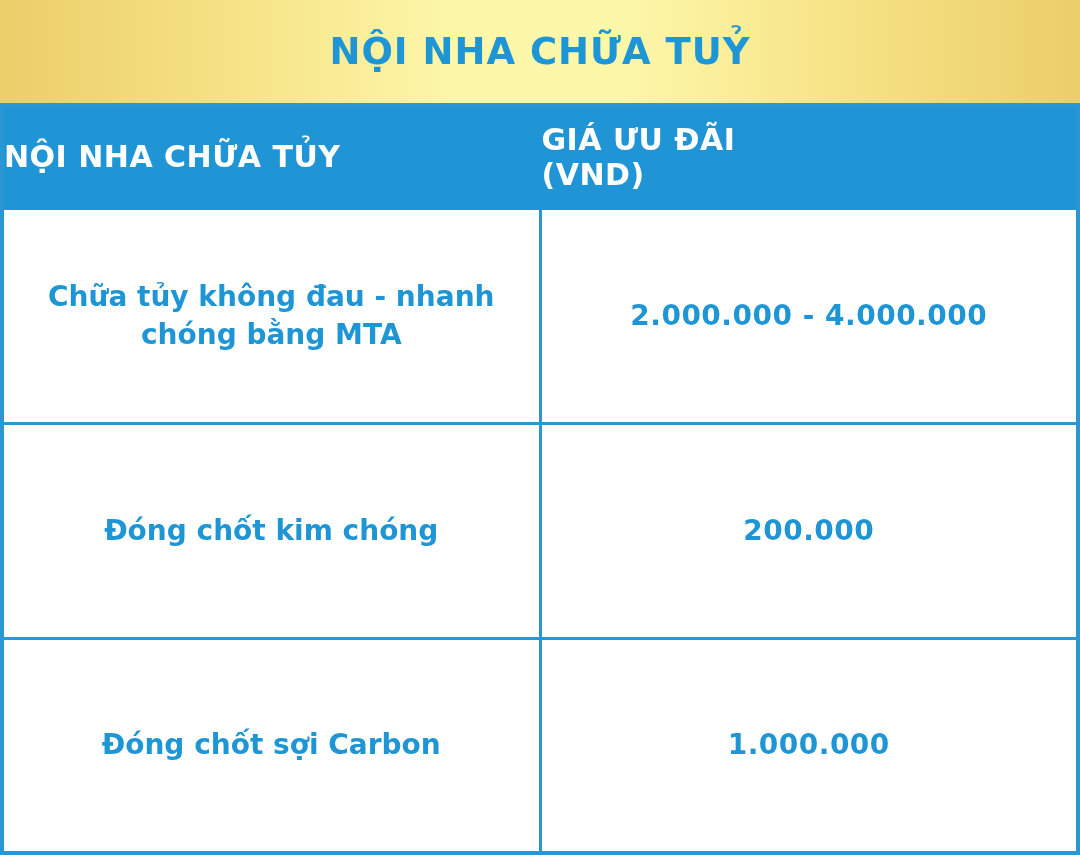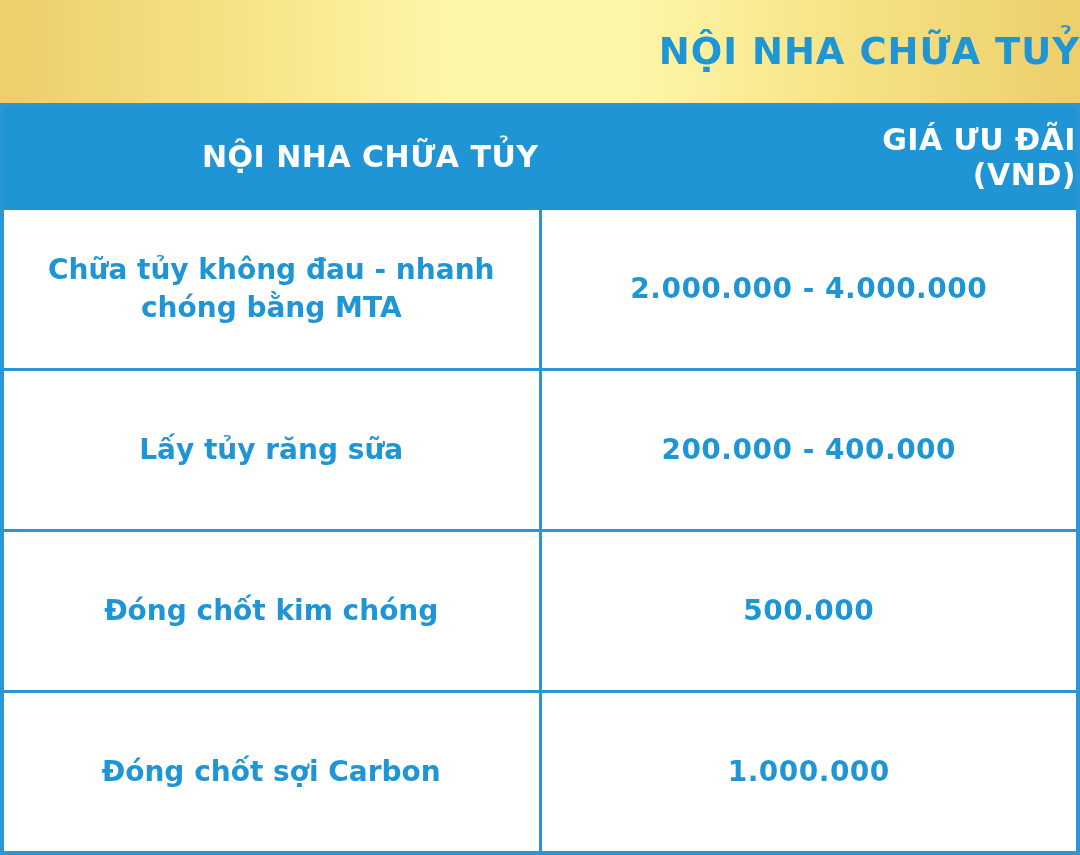--- a/index.html
+++ b/index.html
@@ -13,21 +13,21 @@
   html,body{width:1080px;height:855px;}
   body{
     font-family:"DejaVu Sans","Liberation Sans",sans-serif;
     background:#ffffff;
     overflow:hidden;
   }
   .page{width:1080px;height:855px;display:flex;flex-direction:column;}
   .banner{
     height:103px;
     flex:0 0 103px;
-    display:flex;align-items:center;justify-content:flex-end;
+    display:flex;align-items:center;justify-content:center;
     background:linear-gradient(90deg,
       var(--gold-edge) 0%,
       #f5e183 20%,
       var(--gold-center) 42%,
       var(--gold-center) 58%,
       #f5e183 80%,
       var(--gold-edge) 100%);
   }
   .banner-title{
     color:var(--accent-blue);
@@ -42,21 +42,21 @@
     border-collapse:collapse;
     table-layout:fixed;
     border:4px solid var(--border-blue);
   }
   .price-table th{
     background:var(--header-bg);
     border:3px solid var(--header-bg);
     color:#ffffff;
     font-size:30px;
     font-weight:bold;
-    text-align:right;
+    text-align:left;
     vertical-align:middle;
     height:103px;
     letter-spacing:0.5px;
   }
   .price-table td{
     border:3px solid var(--border-blue);
     color:var(--accent-blue);
     font-size:28px;
     font-weight:bold;
     text-align:center;
@@ -90,26 +90,22 @@
           <span class="price-header-sub">(VND)</span>
         </th>
       </tr>
     </thead>
     <tbody>
       <tr>
         <td class="service-cell">Chữa tủy không đau - nhanh chóng bằng MTA</td>
         <td class="price-cell">2.000.000 - 4.000.000</td>
       </tr>
       <tr>
-        <td class="service-cell">Lấy tủy răng sữa</td>
-        <td class="price-cell">200.000 - 400.000</td>
-      </tr>
-      <tr>
         <td class="service-cell">Đóng chốt kim chóng</td>
-        <td class="price-cell">500.000</td>
+        <td class="price-cell">200.000</td>
       </tr>
       <tr>
         <td class="service-cell">Đóng chốt sợi Carbon</td>
         <td class="price-cell">1.000.000</td>
       </tr>
     </tbody>
   </table>
 
 </div>
 

